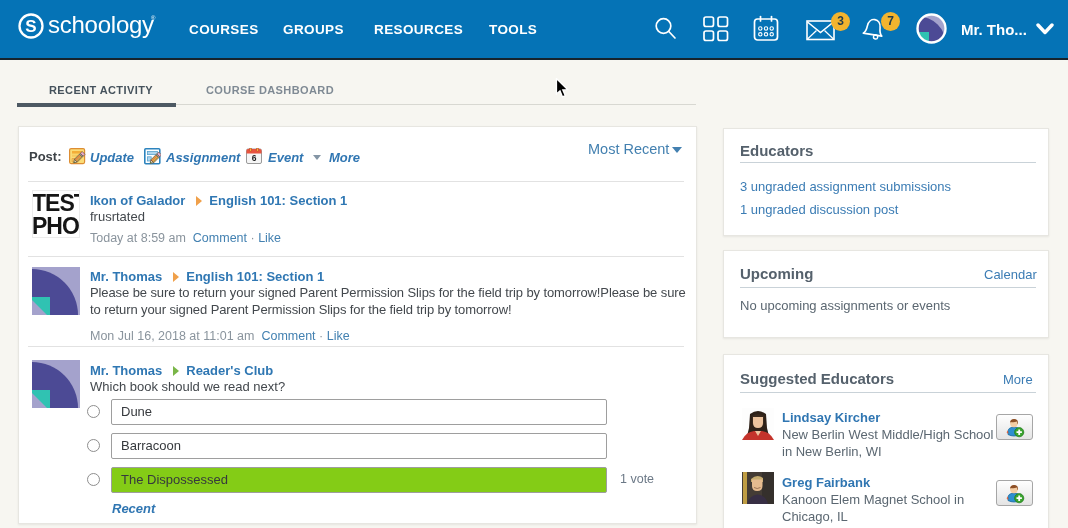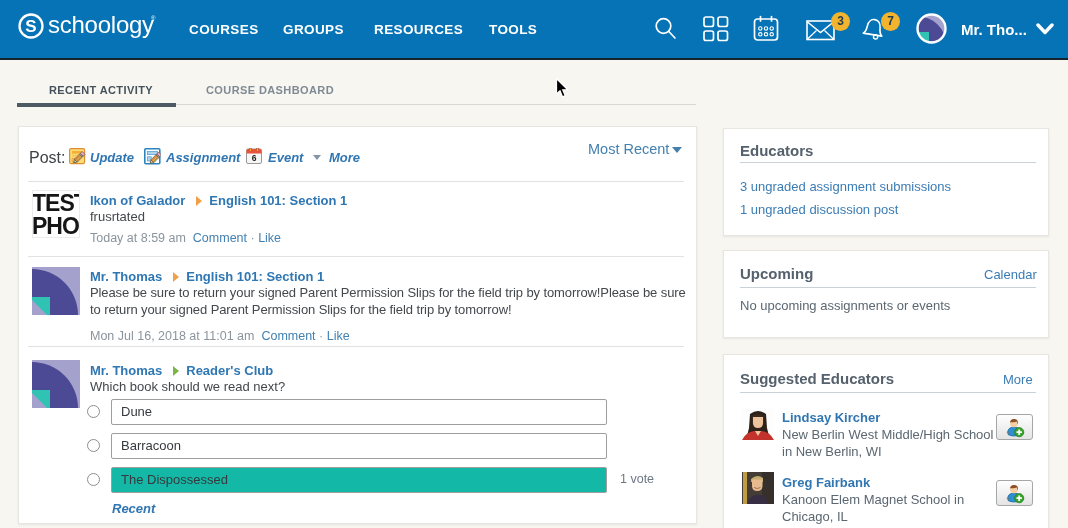--- a/index.html
+++ b/index.html
@@ -120,21 +120,21 @@
 <div class="tab" style="left:49px;color:#45525c">RECENT ACTIVITY</div>
 <div class="tab" style="left:206px;color:#7f8a94">COURSE DASHBOARD</div>
 <div id="tabline"></div>
 <div id="tabbar"></div>
 
 <svg class="abs" style="left:555px;top:78px" width="14" height="20" viewBox="0 0 12 18">
   <path d="M1,0.5 L1,14.3 L4.2,11.6 L6.4,16.9 L8.9,15.8 L6.7,10.7 L11,10.4 Z" fill="#000" stroke="#fff" stroke-width="1.2"></path>
 </svg>
 
 <div class="card" id="maincard"></div>
-<div class="abs" style="left:29px;top:149px;font-size:16px;font-weight:normal;color:#3d4247">Post:</div>
+<div class="abs" style="left:29px;top:149px;font-size:13px;font-weight:bold;color:#3d4247">Post:</div>
 
 <svg class="abs" style="left:69px;top:148px" width="17" height="17" viewBox="0 0 17 17">
   <rect x="0.6" y="0.6" width="15" height="15" rx="1.5" fill="#fbdc77" stroke="#dd8d33" stroke-width="1.2"></rect>
   <rect x="3" y="3" width="10.2" height="2.6" fill="#f3ae37"></rect>
   <rect x="3" y="6.6" width="10.2" height="2.2" fill="#f8ca5e"></rect>
   <path d="M3,10.5 L7,10.5 L7,14 L3,14 Z" fill="#f8ca5e" stroke="#e09a40" stroke-width="0.7"></path>
   <g transform="translate(4.7,14.8) rotate(-45)">
     <polygon points="0,0 3,-2 3,2" fill="#efe0c0" stroke="#6a5a44" stroke-width="0.8"></polygon>
     <polygon points="0,0 1.4,-0.95 1.4,0.95" fill="#49763b"></polygon>
     <rect x="3" y="-2" width="7.2" height="4" fill="#f5c04e" stroke="#6a5a44" stroke-width="0.8"></rect>
@@ -202,21 +202,21 @@
   <rect x="0" y="30" width="18" height="18" fill="#30c2b2"></rect>
   <path d="M0,33 L0,48 L15,48 Z" fill="#a4a2cc"></path>
 </svg>
 <div class="ftitle" style="left:90px;top:363px">Mr. Thomas<span class="arrow-g"></span>Reader's Club</div>
 <div class="fbody" style="left:90px;top:379px">Which book should we read next?</div>
 <div class="radio" style="top:405px"></div>
 <div class="pollbox" style="top:399px">Dune</div>
 <div class="radio" style="top:439px"></div>
 <div class="pollbox" style="top:433px">Barracoon</div>
 <div class="radio" style="top:473px"></div>
-<div class="pollbox" style="top:467px;background:#14b8a6">The Dispossessed</div>
+<div class="pollbox" style="top:467px;background:#84cc16">The Dispossessed</div>
 <div class="abs" style="left:620px;top:472px;font-size:12.5px;color:#6b7886">1 vote</div>
 <a class="abs blue bold" style="left:112px;top:501px;font-size:13px">Recent</a>
 
 <div class="card" style="left:723px;top:128px;width:326px;height:108px"></div>
 <div class="shead" style="left:740px;top:142px">Educators</div>
 <div class="sline" style="top:162px"></div>
 <a class="slink" style="left:740px;top:179px">3 ungraded assignment submissions</a>
 <a class="slink" style="left:740px;top:202px">1 ungraded discussion post</a>
 
 <div class="card" style="left:723px;top:250px;width:326px;height:88px"></div>

